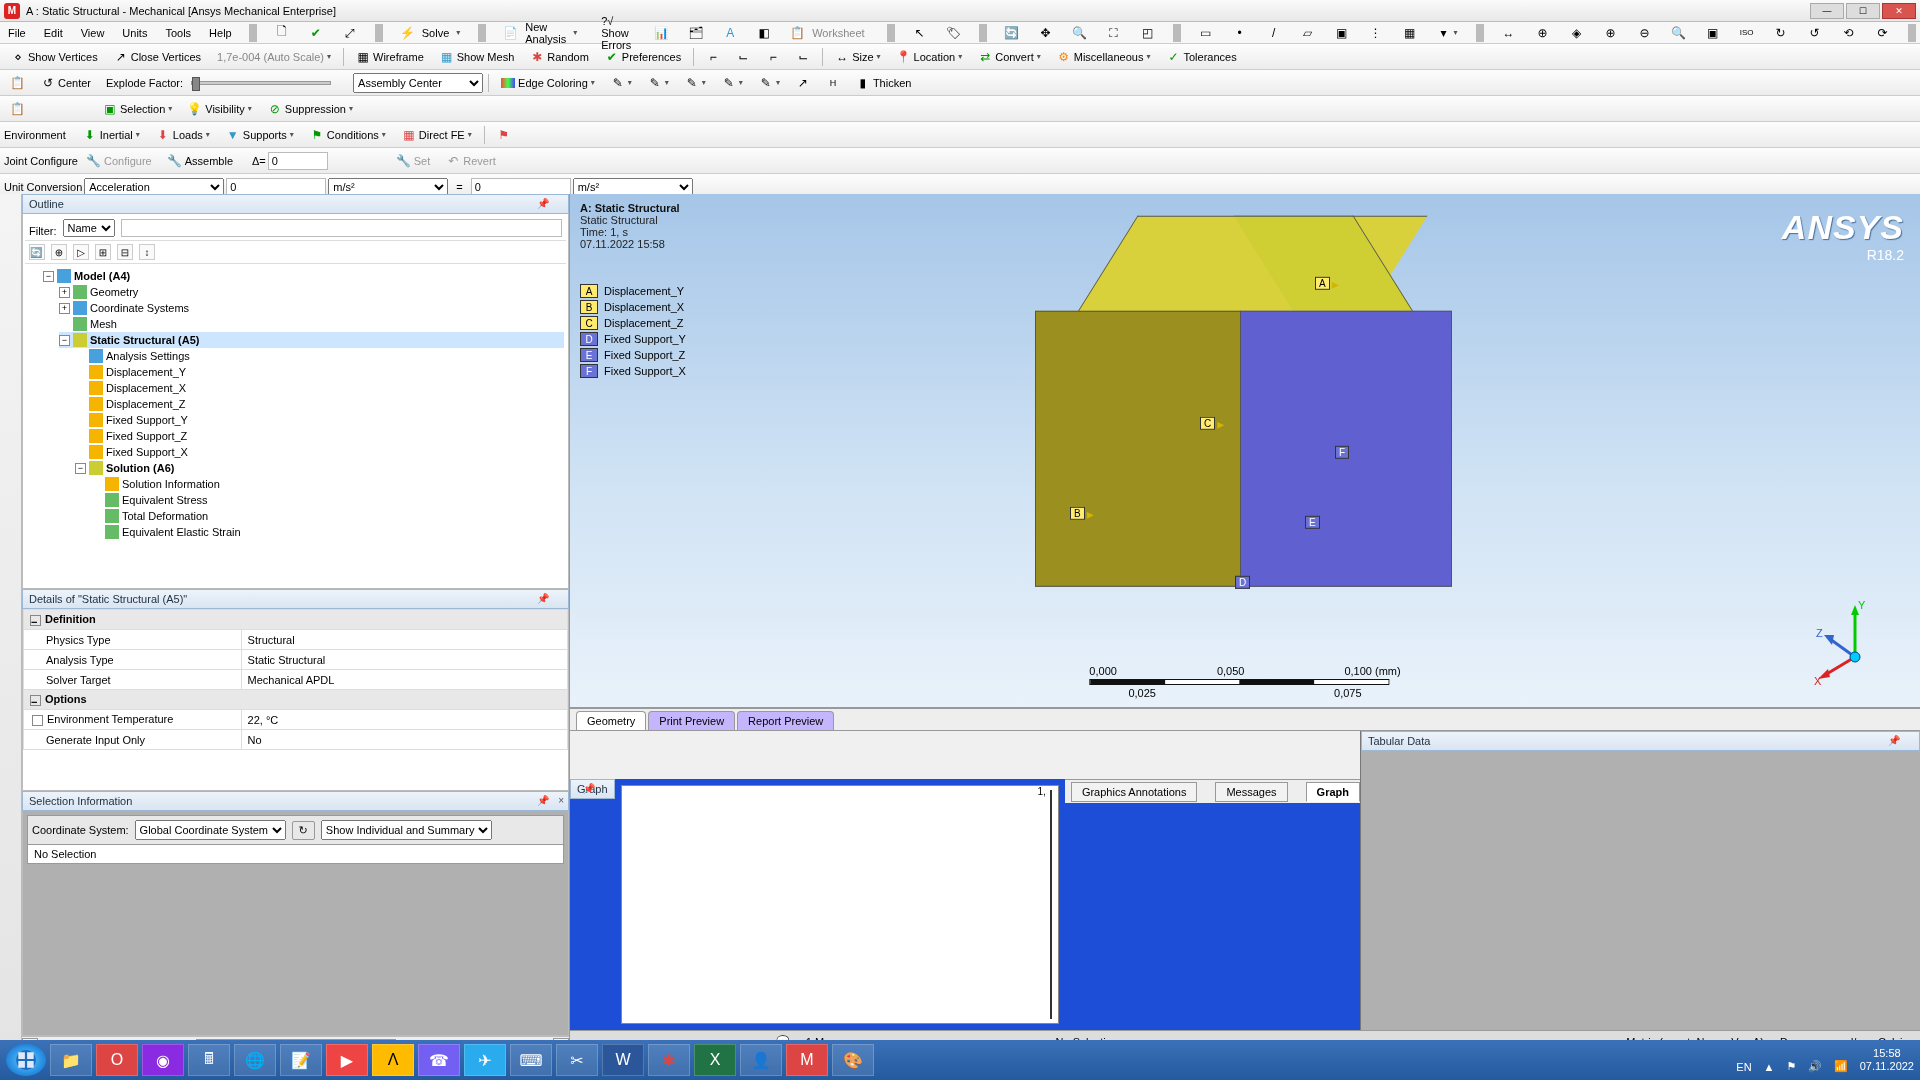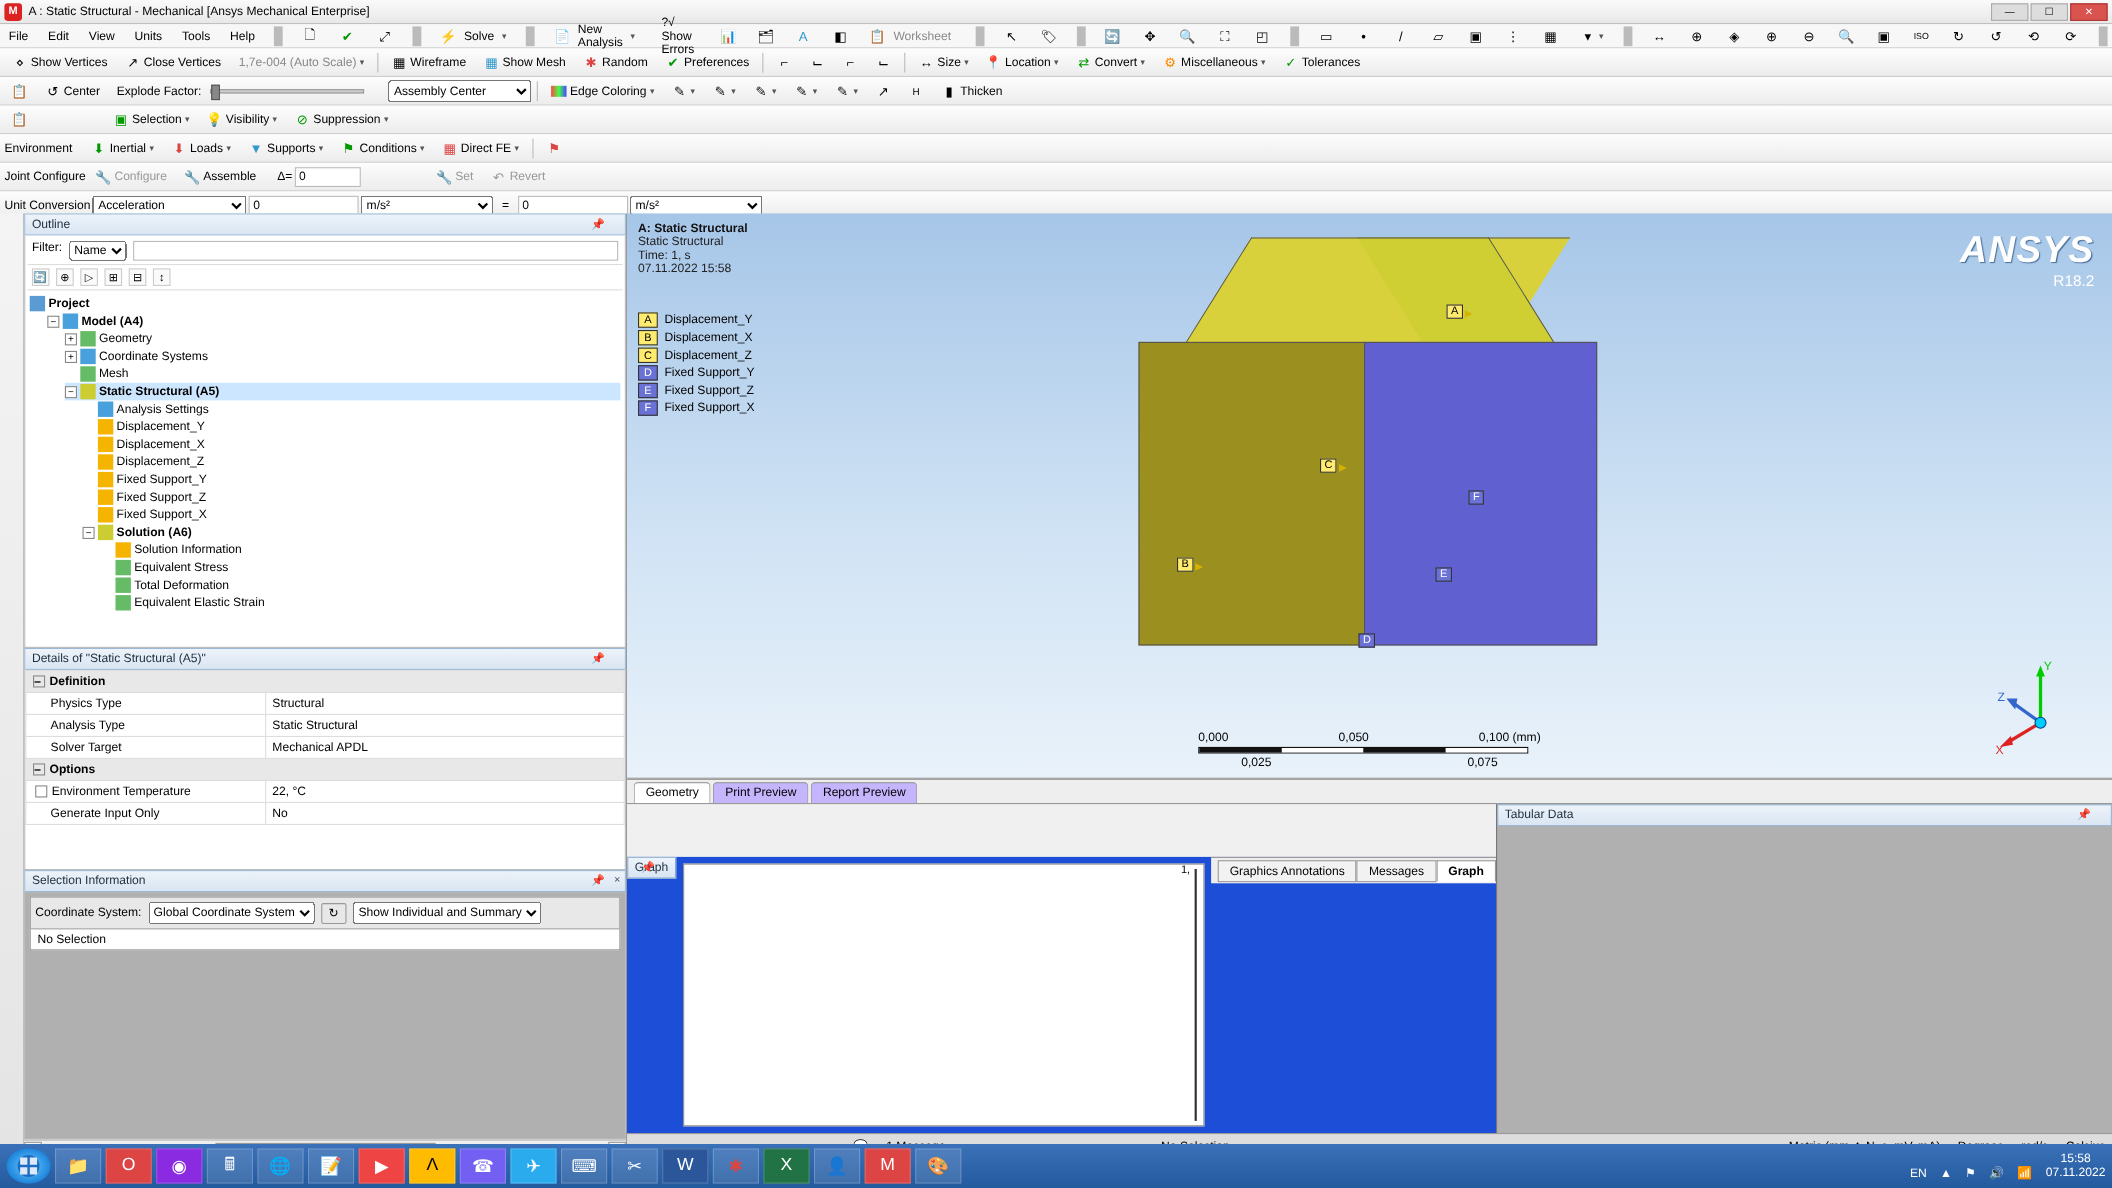--- a/index.html
+++ b/index.html
@@ -17,21 +17,21 @@
 .tb-sep { width:1px; height:18px; background:#bbb; margin:0 3px;}
 .tb-icon { width:14px; height:14px; display:inline-flex; align-items:center; justify-content:center; font-size:12px;}
 .dd::after{content:" ▾"; font-size:8px; color:#555;}
 .body-area { position:absolute; top: 194px; bottom: 28px; left:0; right:0; display:flex; }
 .left-gutter{width:22px;background:linear-gradient(#f4f4f4,#e4e4e4);border-right:1px solid #bbb;}
 .left-col { width: 548px; display:flex; flex-direction:column; border-right:1px solid #999; background:#fff;}
 .panel-head{background:linear-gradient(#edf3fa,#d9e5f2);border:1px solid #9cb8d4;height:20px;display:flex;align-items:center;padding:0 6px;font-size:11px;color:#234;position:relative;}
 .panel-head .pin{position:absolute;right:18px;top:3px;font-size:10px;color:#556;cursor:pointer;}
 .panel-head .x{position:absolute;right:4px;top:3px;font-size:10px;color:#556;cursor:pointer;}
 .outline-body{flex:0 0 375px; overflow:auto; border:1px solid #bbb; border-top:none;padding:2px; background:#fff;}
-.filter-row{display:flex;align-items:flex-start;gap:6px;padding:3px 4px;border-bottom:1px solid #ddd;}
+.filter-row{display:flex;align-items:flex-end;gap:6px;padding:3px 4px;border-bottom:1px solid #ddd;}
 .filter-row select{font-size:11px;height:18px;}
 .filter-row input{flex:1;height:18px;border:1px solid #bbb;}
 .mini-toolbar{display:flex;gap:6px;padding:3px 4px;border-bottom:1px solid #ddd;}
 .mini-toolbar span{width:16px;height:16px;display:flex;align-items:center;justify-content:center;border:1px solid #ccc;font-size:10px;cursor:pointer;background:#fafafa;}
 .tree{padding:4px 2px;}
 .tree-item{display:flex;align-items:center;gap:3px;padding:1px 0;cursor:pointer;}
 .tree-item .sq{width:11px;height:11px;border:1px solid #888;display:flex;align-items:center;justify-content:center;font-size:9px;background:#fff;}
 .tree-item .ico{width:14px;height:14px;display:inline-block;}
 .ic-p{background:#5a9bd4;} .ic-g{background:#6b6;} .ic-y{background:#cc3;} .ic-o{background:#f4b400;} .ic-b{background:#48a0dc;}
 .tree .lvl0{margin-left:0;} .tree .lvl1{margin-left:16px;} .tree .lvl2{margin-left:32px;} .tree .lvl3{margin-left:48px;} .tree .lvl4{margin-left:64px;}
@@ -73,21 +73,21 @@
 .scale-bar .bar div{flex:1;} .scale-bar .bar div:nth-child(odd){background:#111;} .scale-bar .bar div:nth-child(even){background:#fff;}
 .scale-bar .nums2{display:flex;gap:100px;font-size:10px;margin-top:2px;justify-content:space-around;}
 .view-tabs{height:22px;background:#eee;border-top:1px solid #999;display:flex;align-items:flex-end;padding-left:6px;}
 .view-tabs .vtab{padding:3px 10px;border:1px solid #999;border-bottom:none;margin-right:2px;background:#c4b5fd;cursor:pointer;border-radius:4px 4px 0 0;font-size:11px;}
 .view-tabs .vtab.active{background:#fff;font-weight:normal;}
 .bottom-panels{height:300px;display:flex;border-top:1px solid #999;}
 .graph-panel{flex:1;display:flex;flex-direction:row;background:#1d4ed8;margin-top:48px;}
 .graph-body{flex:1;margin:6px;background:#fff;border:1px solid #888;position:relative;}
 .graph-body .yline{position:absolute;right:6px;top:4px;bottom:4px;width:2px;background:#333;}
 .graph-body .ylabel{position:absolute;right:12px;top:0;font-size:10px;}
-.btabs{height:24px;background:#eee;border-top:1px solid #999;display:flex;align-items:center;padding-left:6px;gap:0;}
+.btabs{height:24px;background:#eee;border-top:1px solid #999;display:flex;align-items:center;padding-left:6px;gap:18px;}
 .btabs .btab{padding:3px 10px;border:1px solid #999;background:#f2f2f2;cursor:pointer;font-size:11px;}
 .btabs .btab.active{background:#fff;border-bottom-color:#fff;font-weight:bold;}
 .tab-panel{width:560px;background:#b0b0b0;border-left:1px solid #777;}
 .status-bar{position:absolute;left:0;right:0;bottom:0;height:28px;background:#ddd;border-top:1px solid #999;display:flex;align-items:center;padding:0 6px;gap:16px;}
 .status-bar .spacer{flex:1;}
 .taskbar{position:absolute;left:0;right:0;bottom:0;height:40px;background:linear-gradient(#3a71b8,#245a9e);display:flex;align-items:center;padding:0 6px;gap:4px;z-index:100;}
 .taskbar .start{width:40px;height:32px;border-radius:50%;background:radial-gradient(#6cf,#06c);display:flex;align-items:center;justify-content:center;cursor:pointer;}
 .taskbar .titem{width:42px;height:32px;background:rgba(255,255,255,0.12);border:1px solid rgba(255,255,255,0.2);display:flex;align-items:center;justify-content:center;color:#fff;font-size:16px;cursor:pointer;}
 .taskbar .tray{margin-left:auto;display:flex;align-items:flex-end;gap:12px;color:#fff;font-size:11px;}
 .taskbar .clock{text-align:center;line-height:1.2;}
@@ -450,24 +450,20 @@
       </div>
       <div class="mini-toolbar">
         <span>🔄</span>
         <span>⊕</span>
         <span>▷</span>
         <span>⊞</span>
         <span>⊟</span>
         <span>↕</span>
       </div>
       <div class="tree">
-        <div class="tree-item lvl0">
-            <span class="ico ic-p"></span>
-            <span class="bold">Project</span>
-          </div>
         <div class="tree-item lvl1">
             <span class="sq">−</span>
             <span class="ico ic-b"></span>
             <span class="bold">Model (A4)</span>
           </div>
         <div class="tree-item lvl2">
             <span class="sq">+</span>
             <span class="ico ic-g"></span>
             <span>Geometry</span>
           </div>

